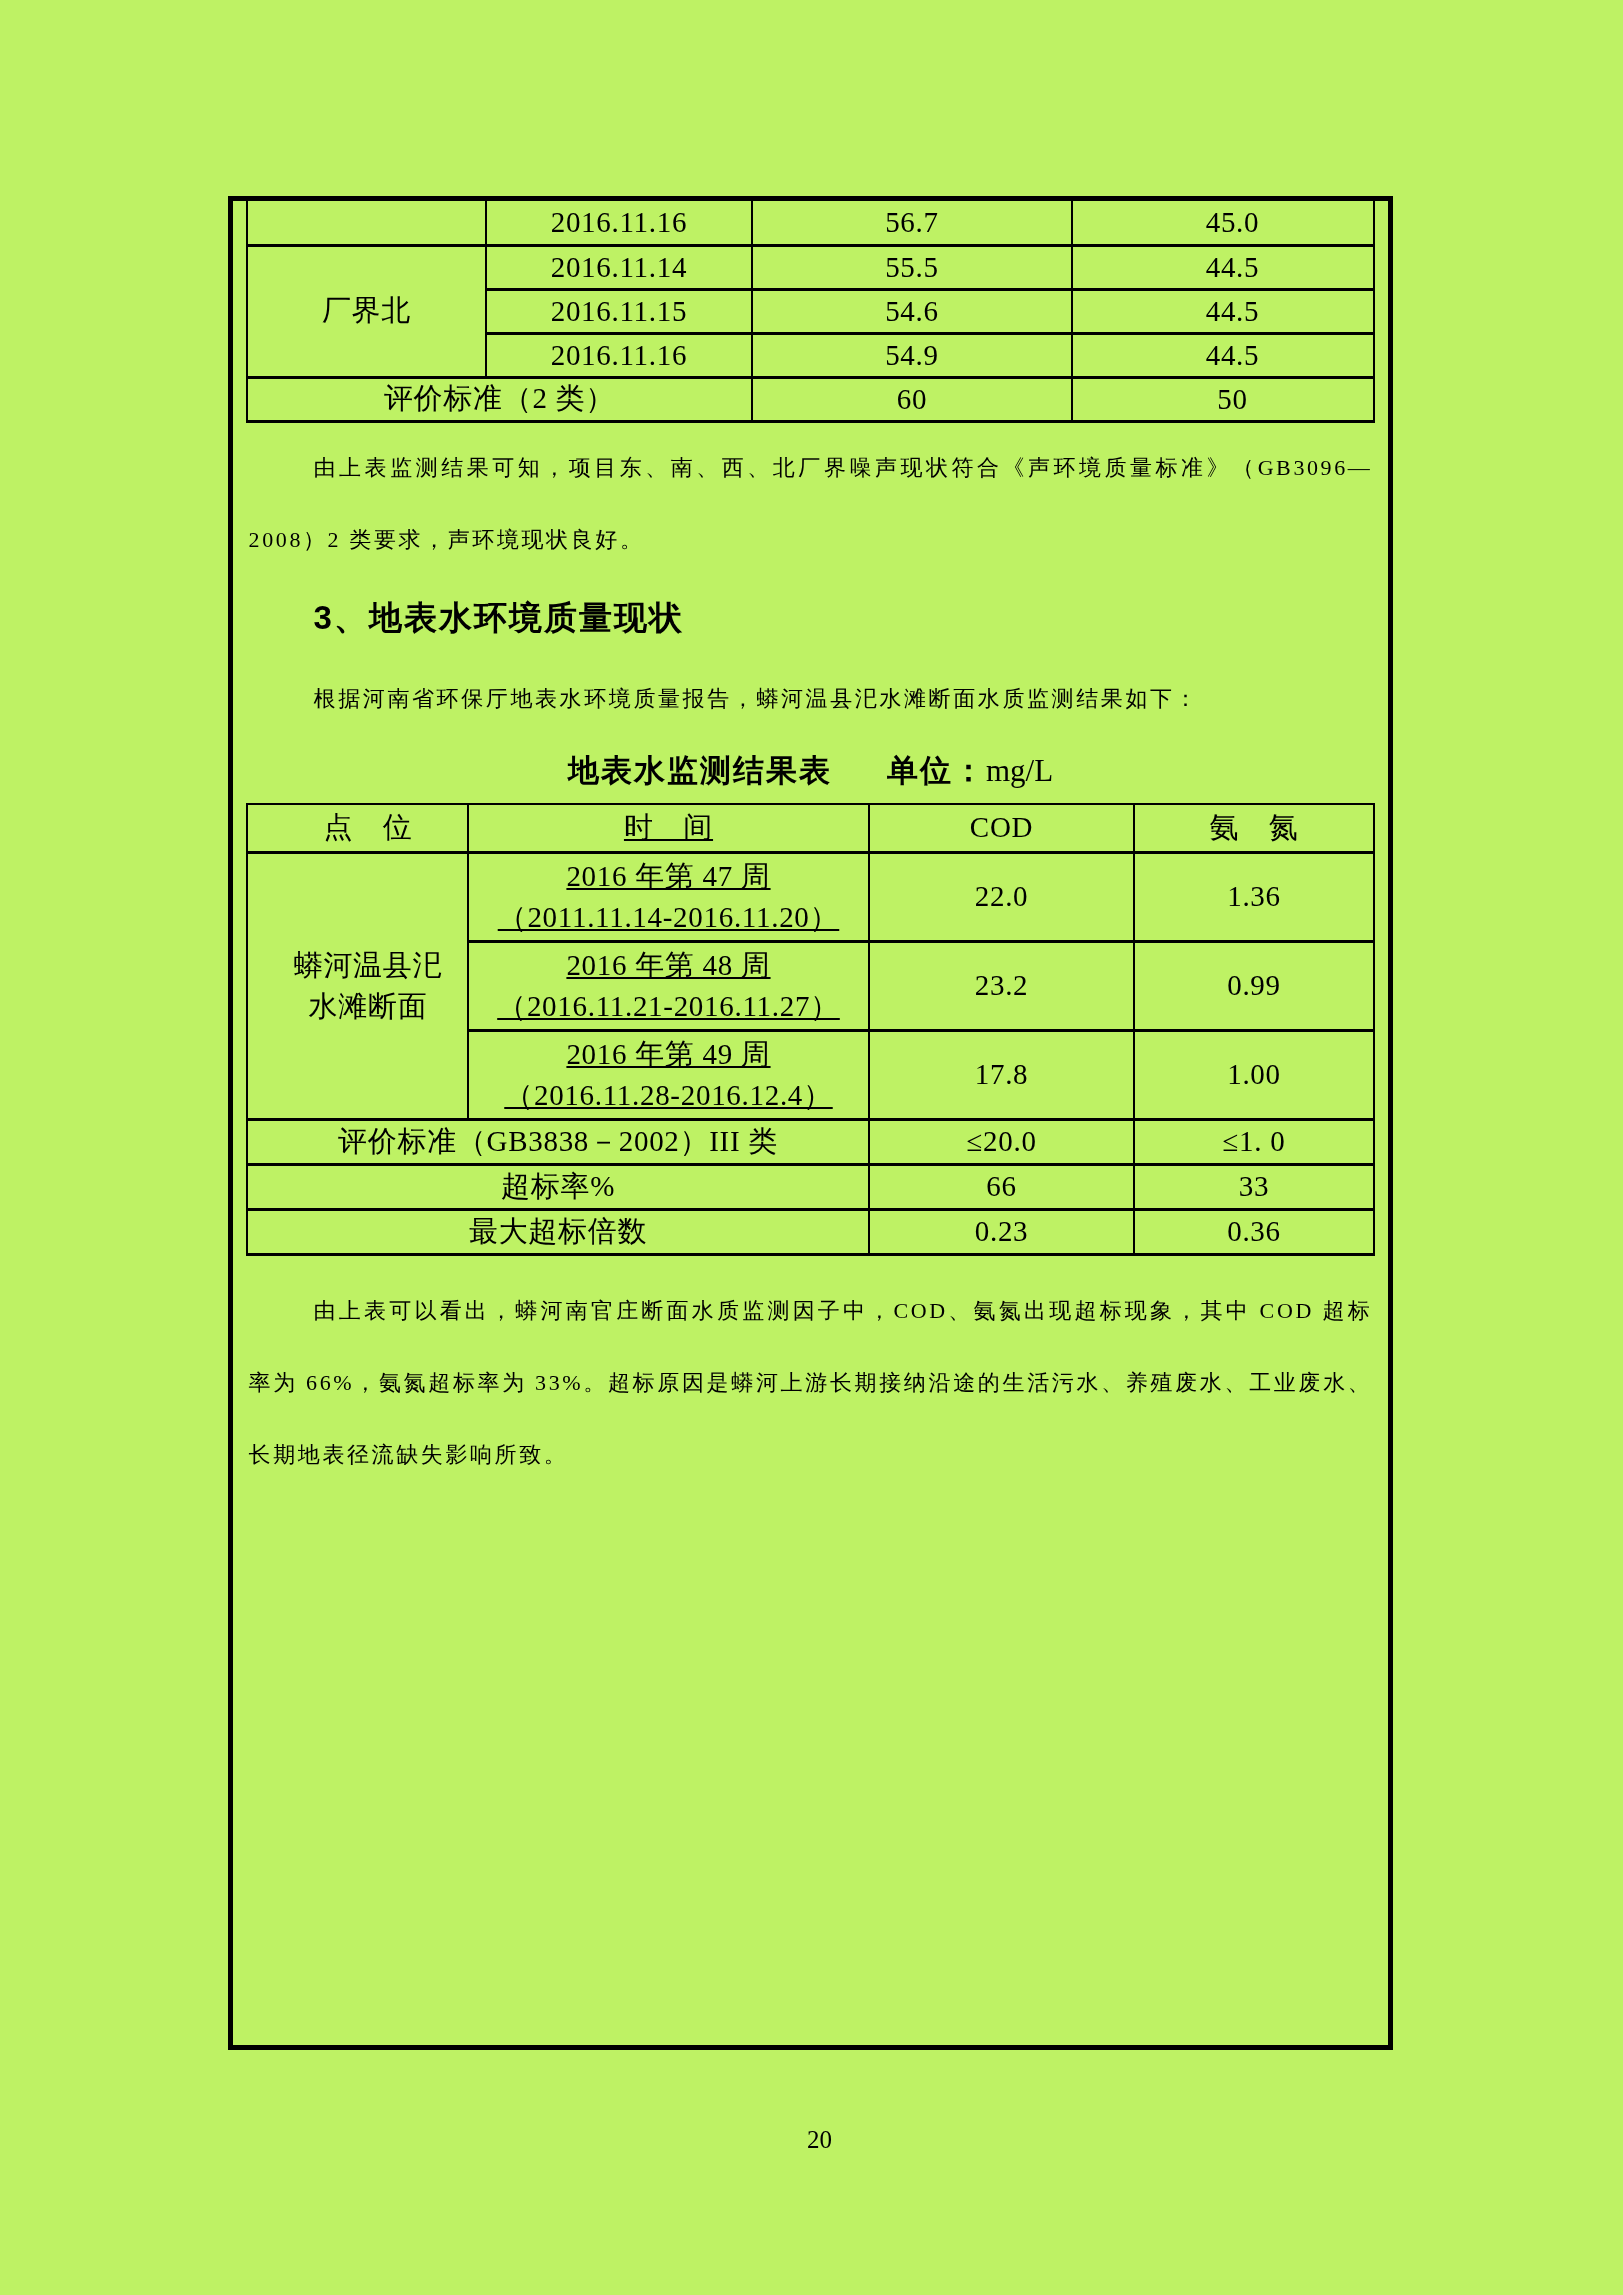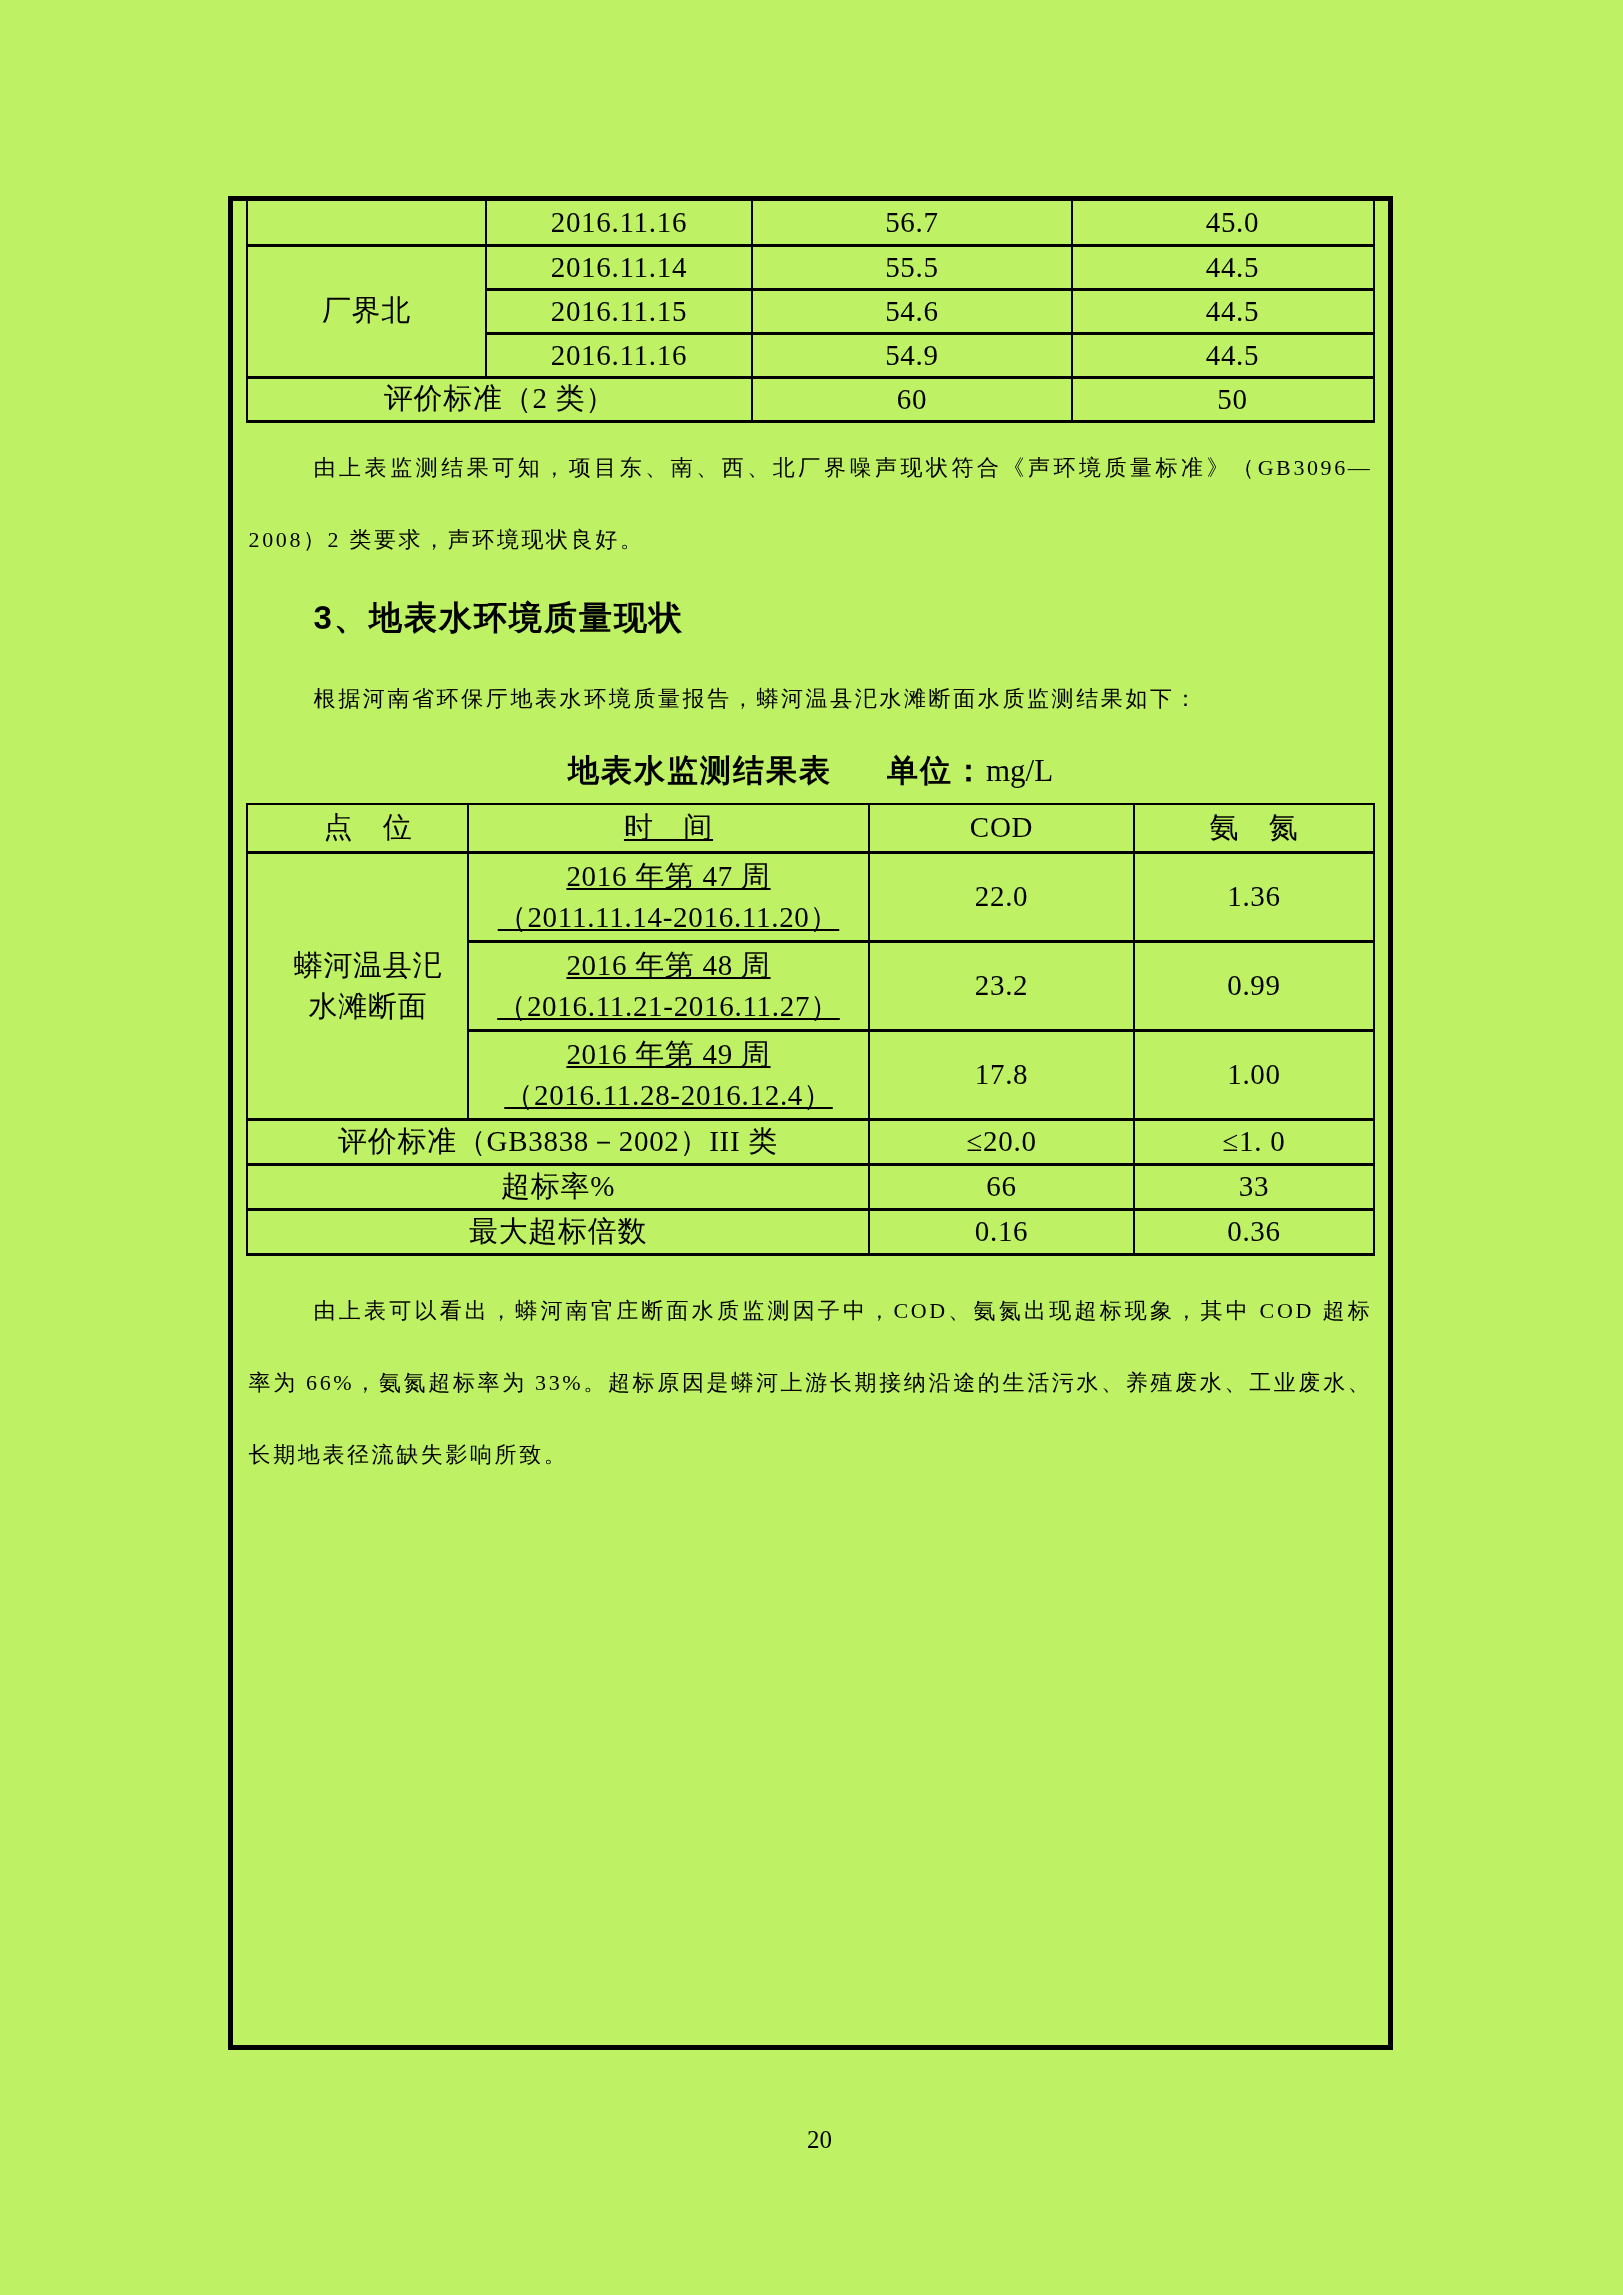--- a/index.html
+++ b/index.html
@@ -171,21 +171,21 @@
         <td class="c3">≤20.0</td>
         <td class="c4">≤1. 0</td>
       </tr>
       <tr class="sm">
         <td colspan="2">超标率%</td>
         <td class="c3">66</td>
         <td class="c4">33</td>
       </tr>
       <tr class="sm">
         <td colspan="2">最大超标倍数</td>
-        <td class="c3">0.16</td>
+        <td class="c3">0.23</td>
         <td class="c4">0.36</td>
       </tr>
     </tbody>
       </table>
 
     <p class="body" style="margin-top:19.6px;">由上表可以看出，蟒河南官庄断面水质监测因子中，COD、氨氮出现超标现象，其中 COD 超标率为 66%，氨氮超标率为 33%。超标原因是蟒河上游长期接纳沿途的生活污水、养殖废水、工业废水、长期地表径流缺失影响所致。</p>
 
   </div>
 
   <div class="page-number">20</div>

